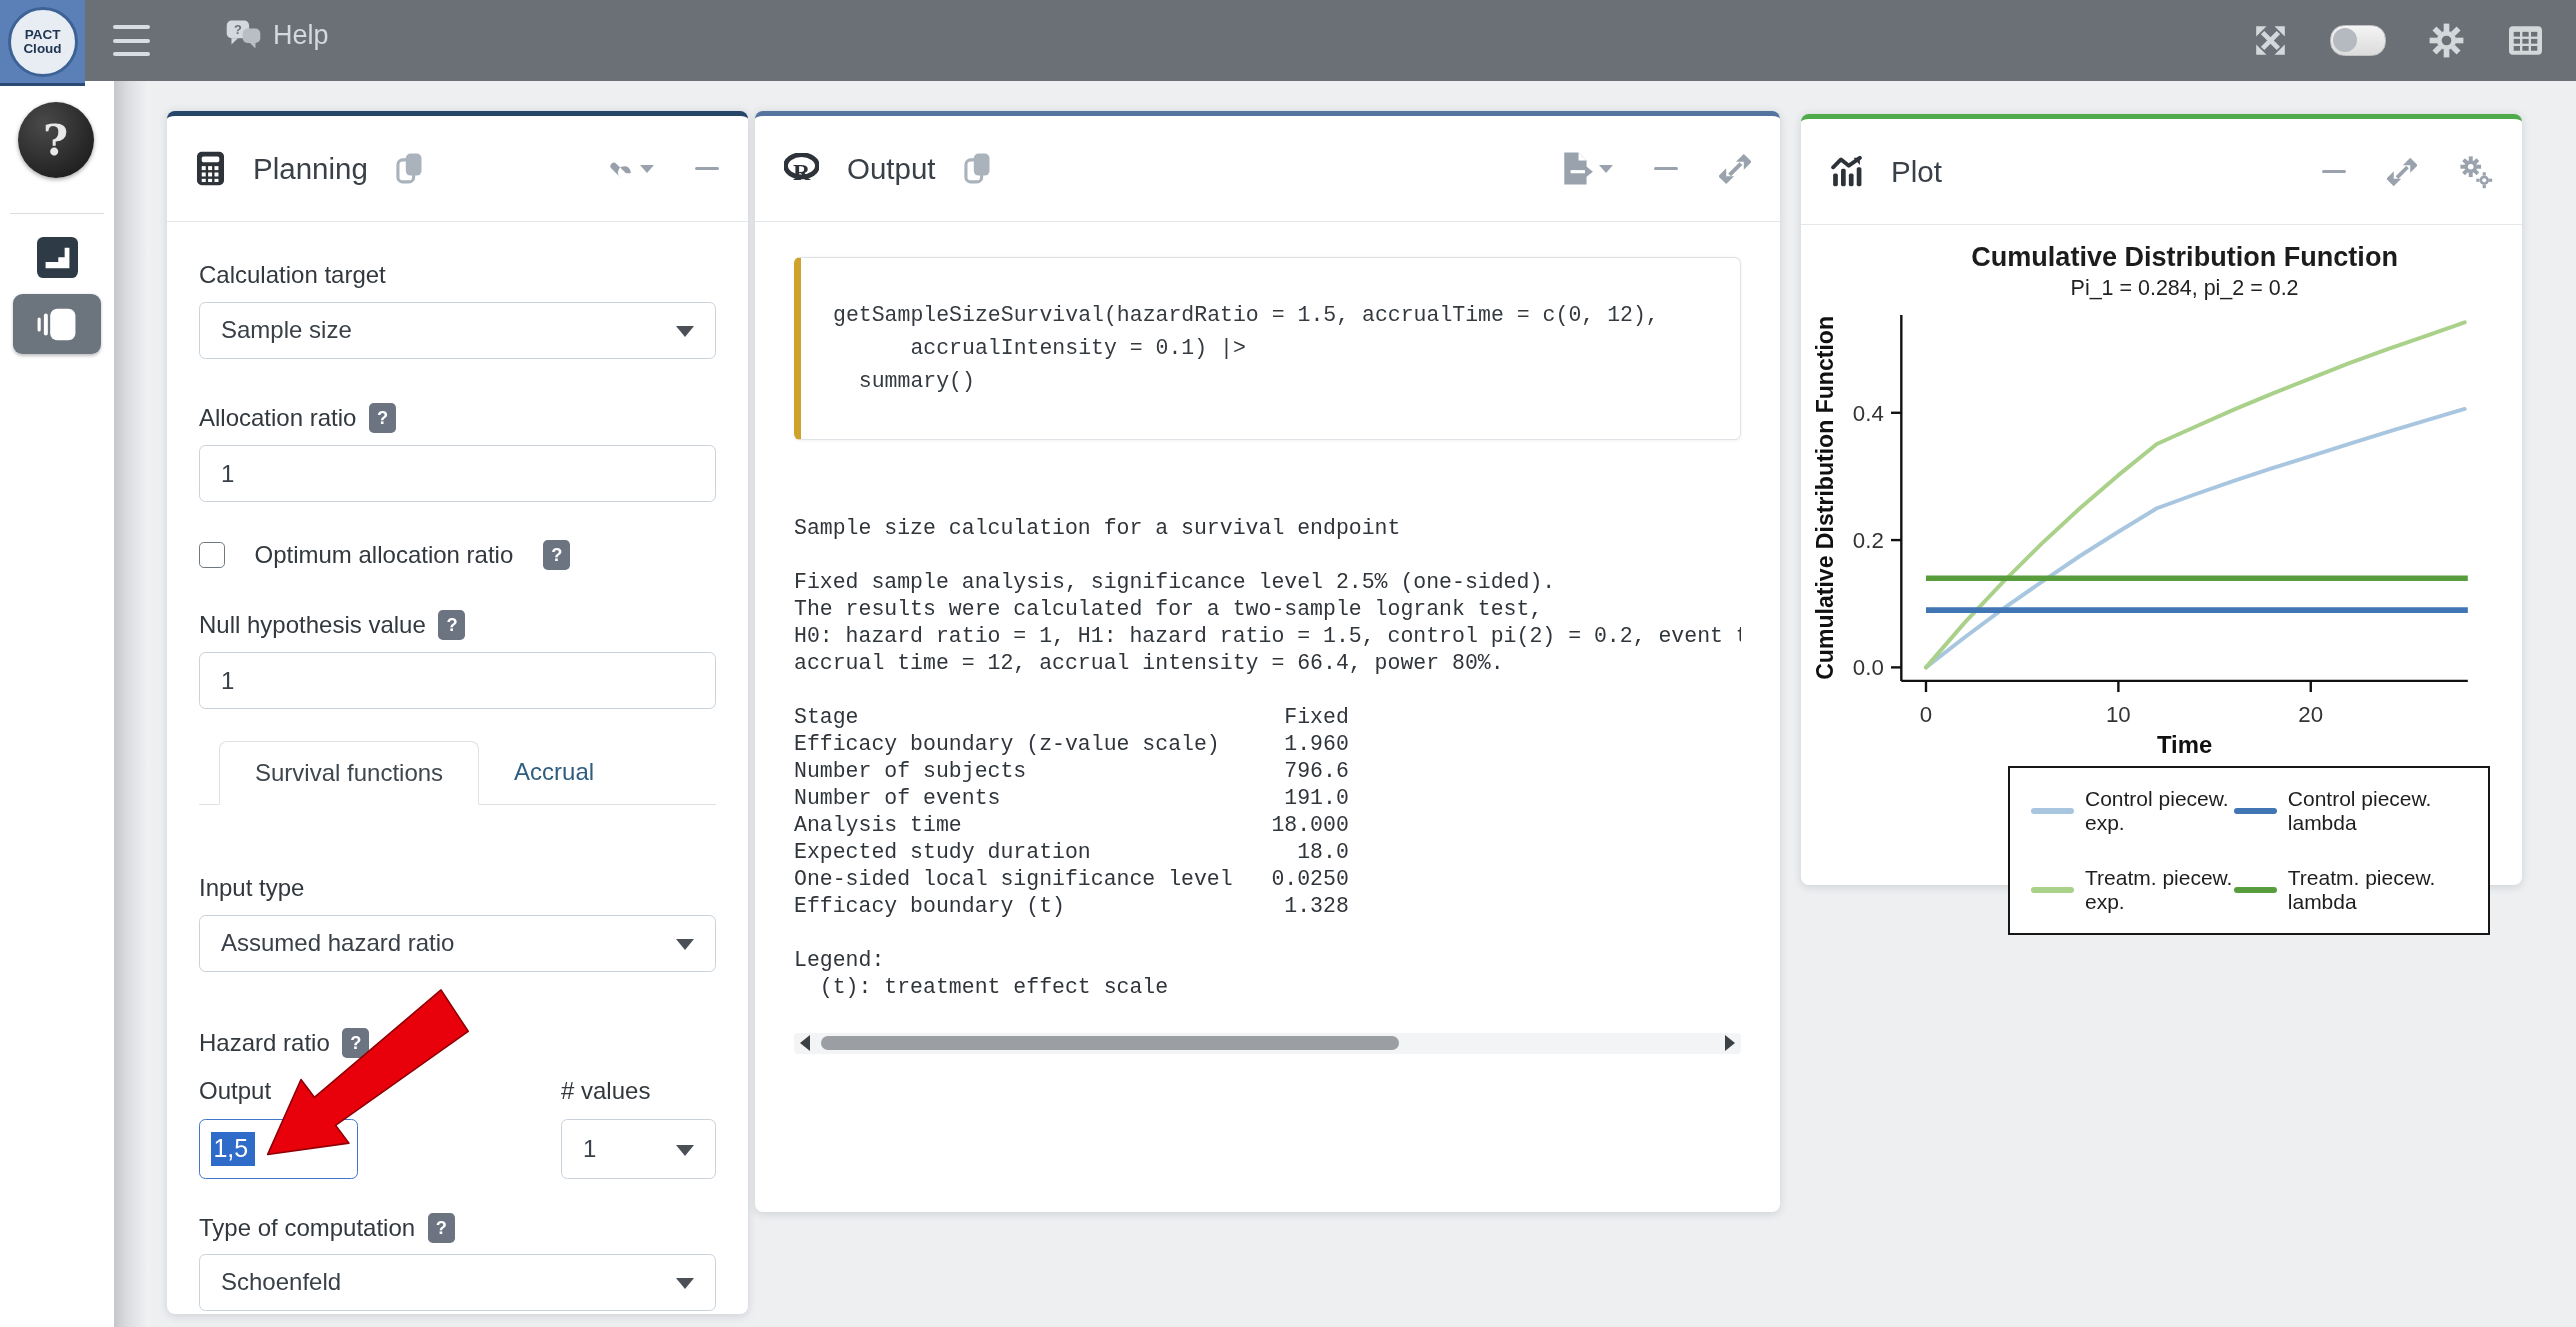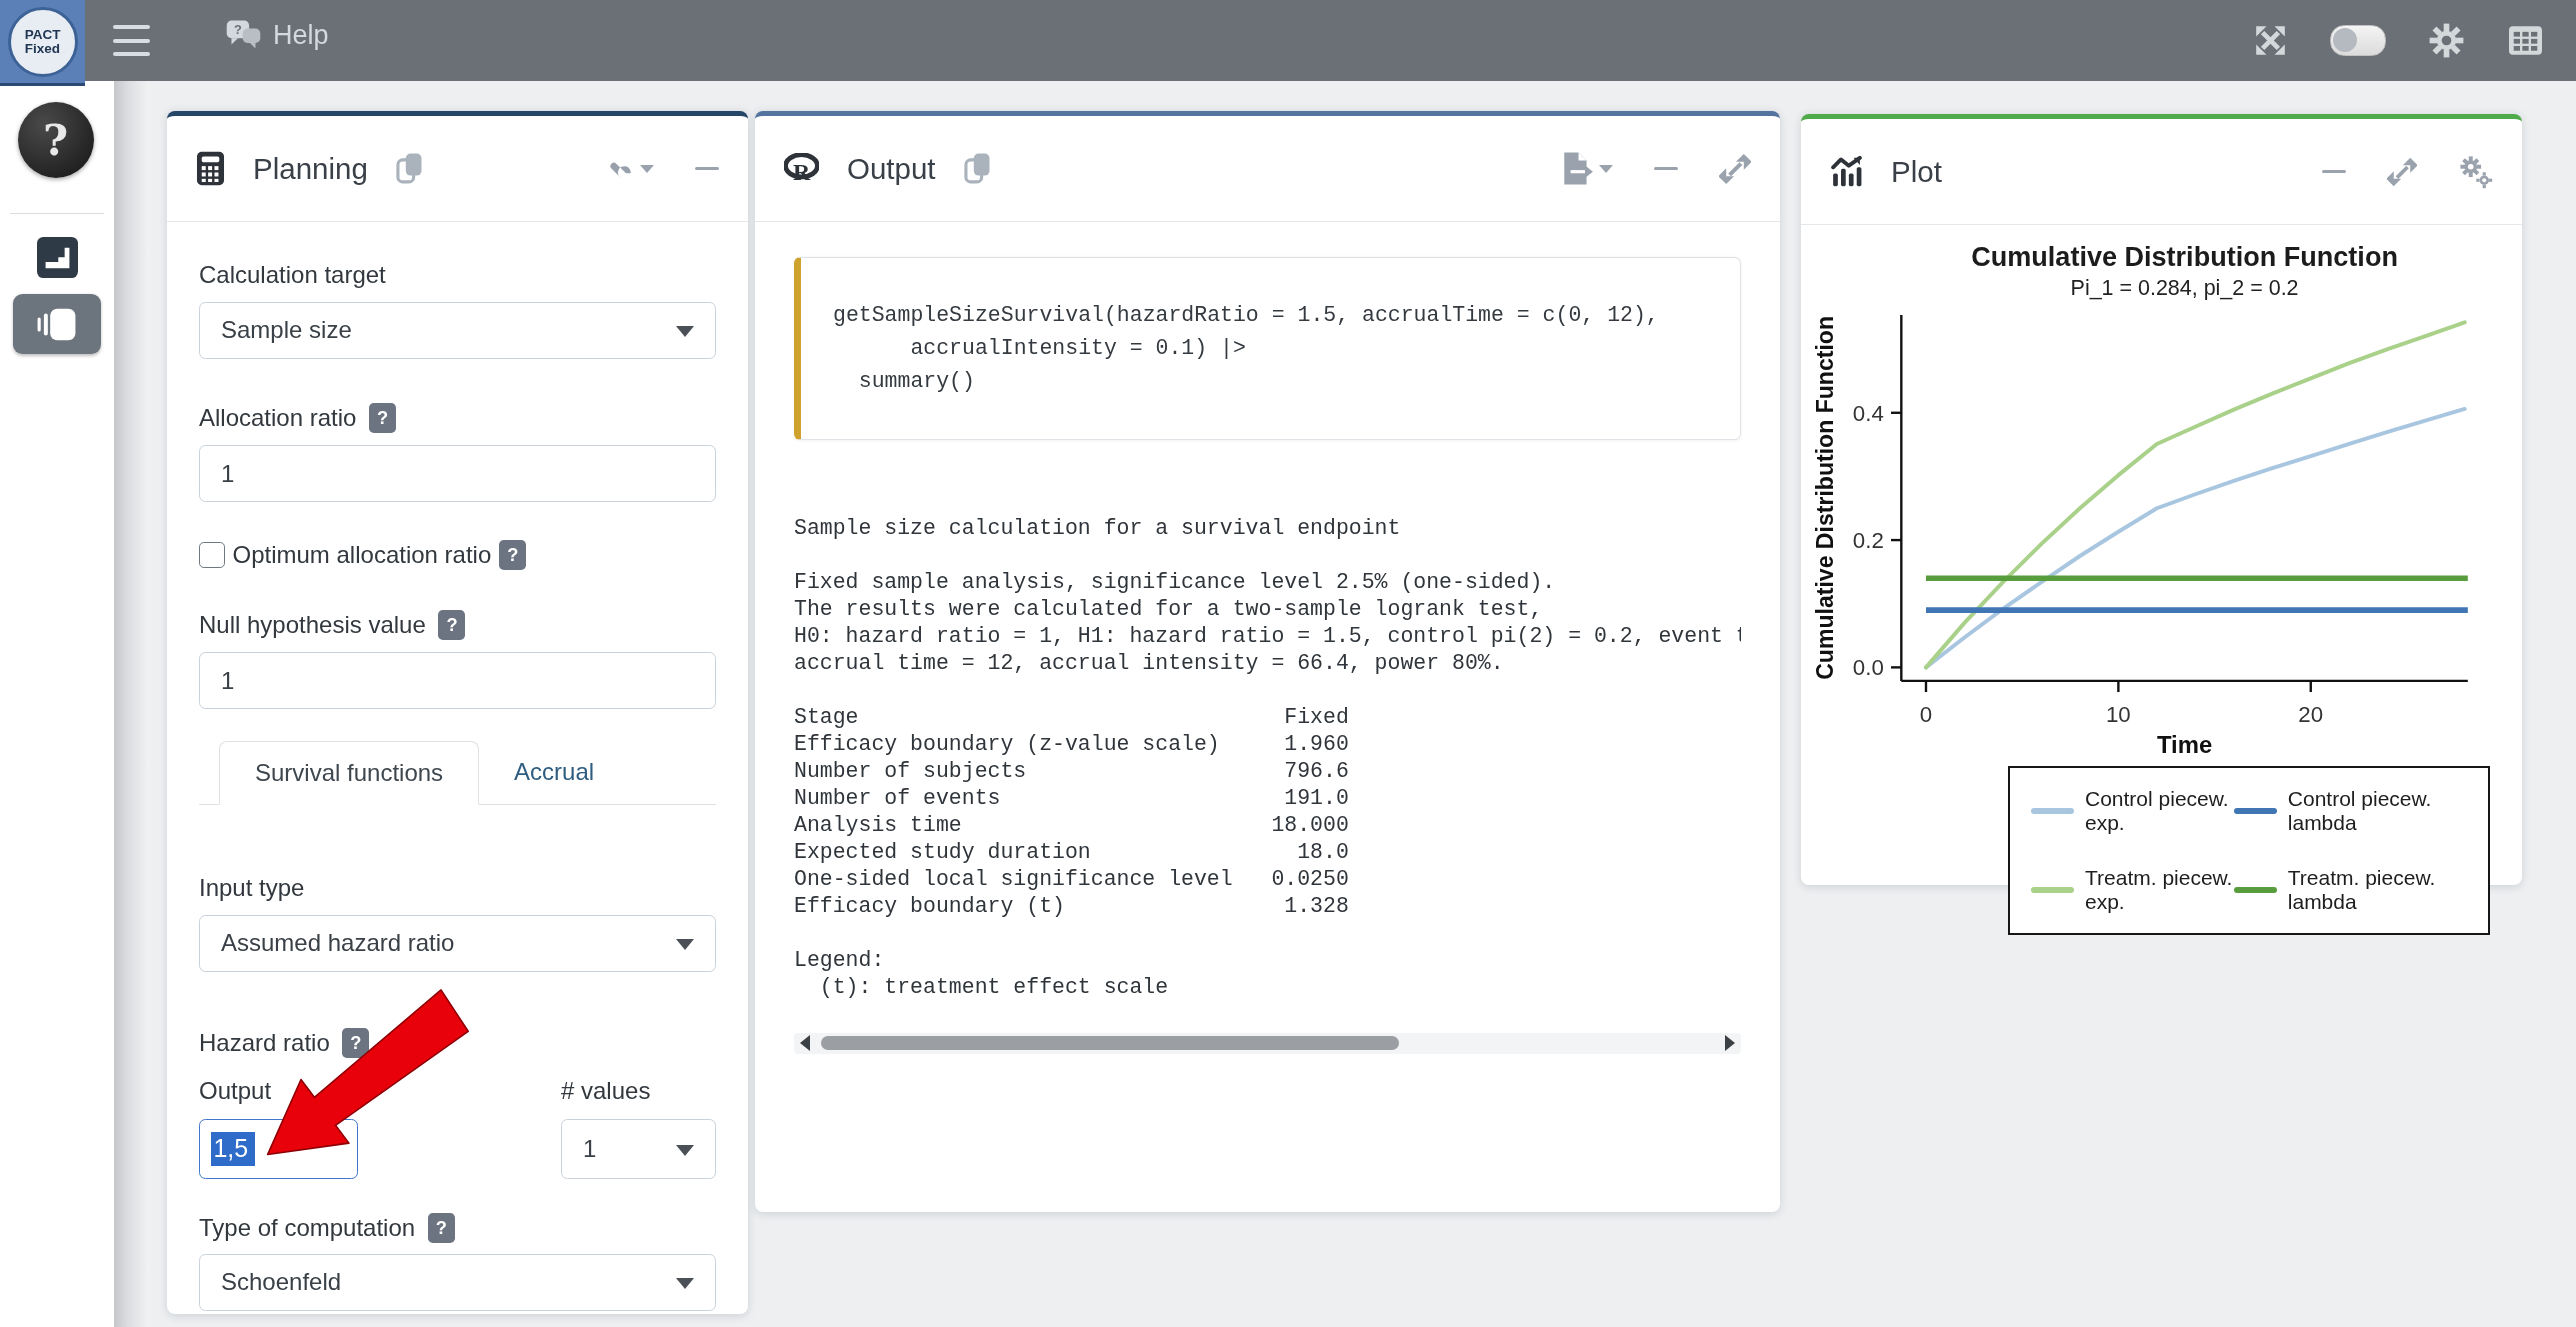--- a/index.html
+++ b/index.html
@@ -51,21 +51,21 @@
   .p-body{padding:0 32px;}
   .f-label{display:flex;align-items:center;gap:12.7px;font-size:24px;color:#32383e;height:29px;}
   .qbadge{display:inline-flex;align-items:center;justify-content:center;width:27px;height:30px;border-radius:4.8px;
           background:#6b7480;color:#fff;font-size:18.3px;font-weight:bold;}
   .control{height:57px;border:0.8px solid #c9d2da;border-radius:6.4px;background:#fff;display:flex;align-items:center;
            padding:0 21px;font-size:24px;color:#3a4047;position:relative;box-sizing:border-box;}
   .select::after{content:"";position:absolute;right:21px;top:50%;margin-top:-4px;width:0;height:0;
                  border-left:9.6px solid transparent;border-right:9.6px solid transparent;border-top:11px solid #4a5056;}
   .mt48{margin-top:38px}.mt56{margin-top:45px}.mt52{margin-top:41px}.mt16{margin-top:12.7px}.mt86{margin-top:68px}.mt72{margin-top:57px}
   .mt44{margin-top:35px}.mt14{margin-top:11px}
-  .chk-row{display:flex;align-items:center;gap:8px;margin-top:38px;height:29px;font-size:24px;}
+  .chk-row{display:flex;align-items:center;gap:30px;margin-top:38px;height:29px;font-size:24px;}
   .checkbox{width:25.5px;height:25.5px;border:1.6px solid #6f777f;border-radius:4.8px;background:#fff;box-sizing:border-box;}
   .tabs{display:flex;border-bottom:0.8px solid #dee2e6;margin-top:32px;padding-left:20px;}
   .tab{height:62px;line-height:62px;padding:0 35px;font-size:24px;}
   .tab.active{border:0.8px solid #dee2e6;border-bottom:0.8px solid #fff;border-radius:8px 8px 0 0;margin-bottom:-0.8px;
               background:#fff;color:#3f474e;}
   .tab.inactive{color:#2e5d80;cursor:pointer;}
   .hr-row{display:flex;margin-top:19px;}
   .hr-col1{width:159px;}
   .hr-col2{margin-left:auto;width:155px;}
   .value-input{margin-top:12.7px;width:159px;height:60px;border:1.6px solid #3f76c9;border-radius:6.4px;background:#fff;
@@ -98,21 +98,21 @@
 </style>
 </head>
 <body>
 
 <div class="screen">
 
   <div class="topbar">
     <div class="logo">
       <div class="logo-circle">
         <span>PACT</span>
-        <span>Fixed</span>
+        <span>Cloud</span>
       </div>
     </div>
     <div class="hamburger">
         <i></i>
         <i></i>
         <i></i>
       </div>
     <div class="help">
       <span class="icon">
         <svg width="37" height="32" viewBox="0 0 46 40" style="font-size:34px">

